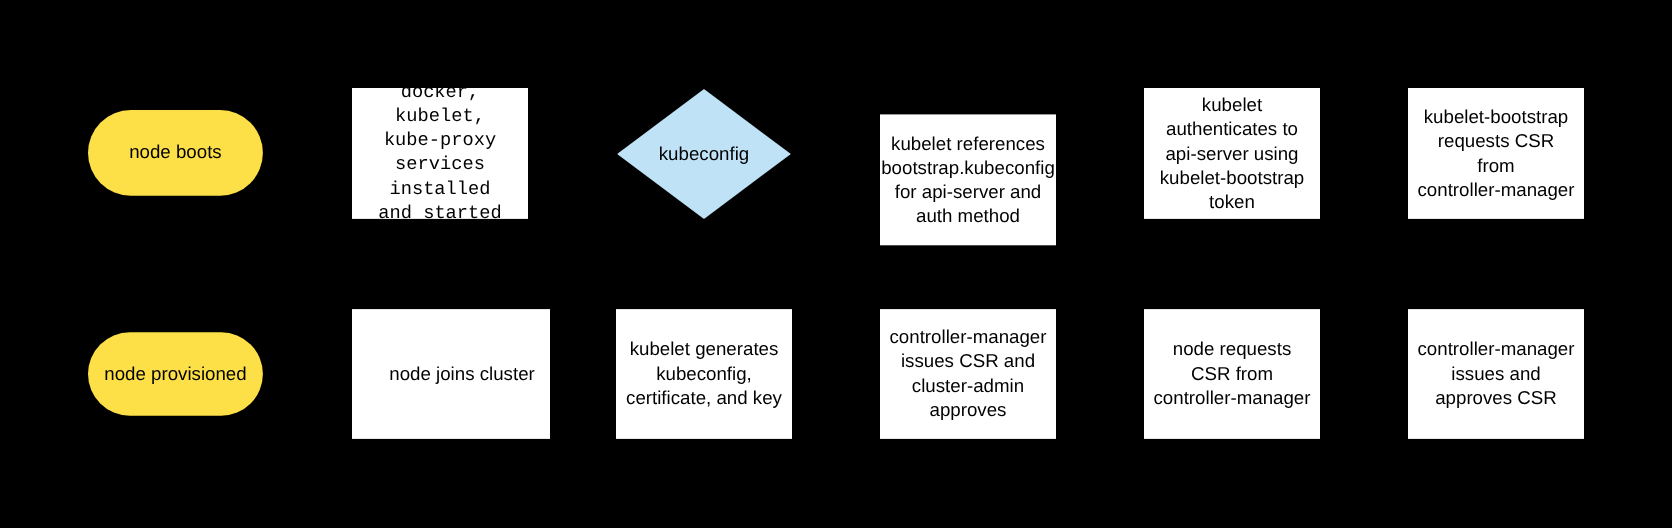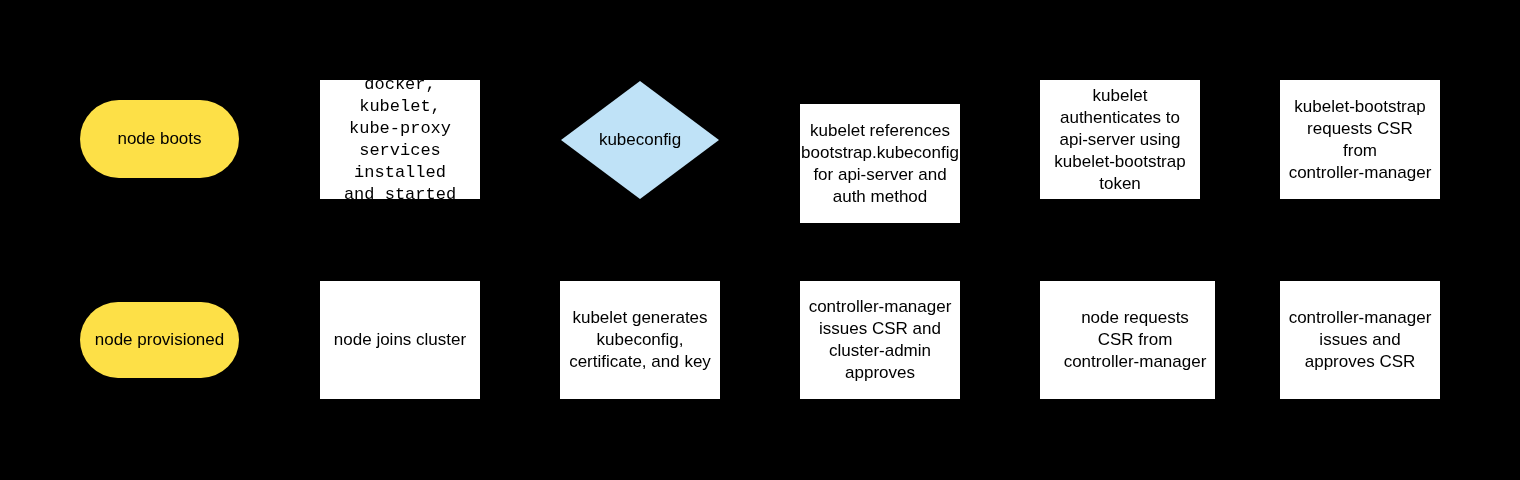--- a/index.html
+++ b/index.html
@@ -42,24 +42,24 @@
   }
   
   .r1c1 { left: 80px;   top: 100px; }
   .r1c2 { left: 320px;  top: 80px; font-family: Liberation Mono, monospace;  }
   .r1c3 { left: 561px;  top: 81px;  }
   .r1c4 { left: 800px;  top: 80px; margin-top: 24px;  }
   .r1c5 { left: 1040px; top: 80px;  }
   .r1c6 { left: 1280px; top: 80px;  }
   
   .r2c1 { left: 80px;   top: 302px; height: 76px; }
-  .r2c2 { left: 320px;  top: 281px; height: 118px; }
+  .r2c2 { left: 320px;  top: 281px; height: 118px; padding-left: 20px; }
   .r2c3 { left: 560px;  top: 281px; height: 118px; }
   .r2c4 { left: 800px;  top: 281px; height: 118px; }
-  .r2c5 { left: 1040px; top: 281px; height: 118px; padding-left: 15px; }
+  .r2c5 { left: 1040px; top: 281px; height: 118px; }
   .r2c6 { left: 1280px; top: 281px; height: 118px; }
 </style>
 </head>
 <body>
 
 <div class="canvas">
 
   <div class="node terminator r1c1">node boots</div>
 
   <div class="node process r1c2">docker, kubelet,

